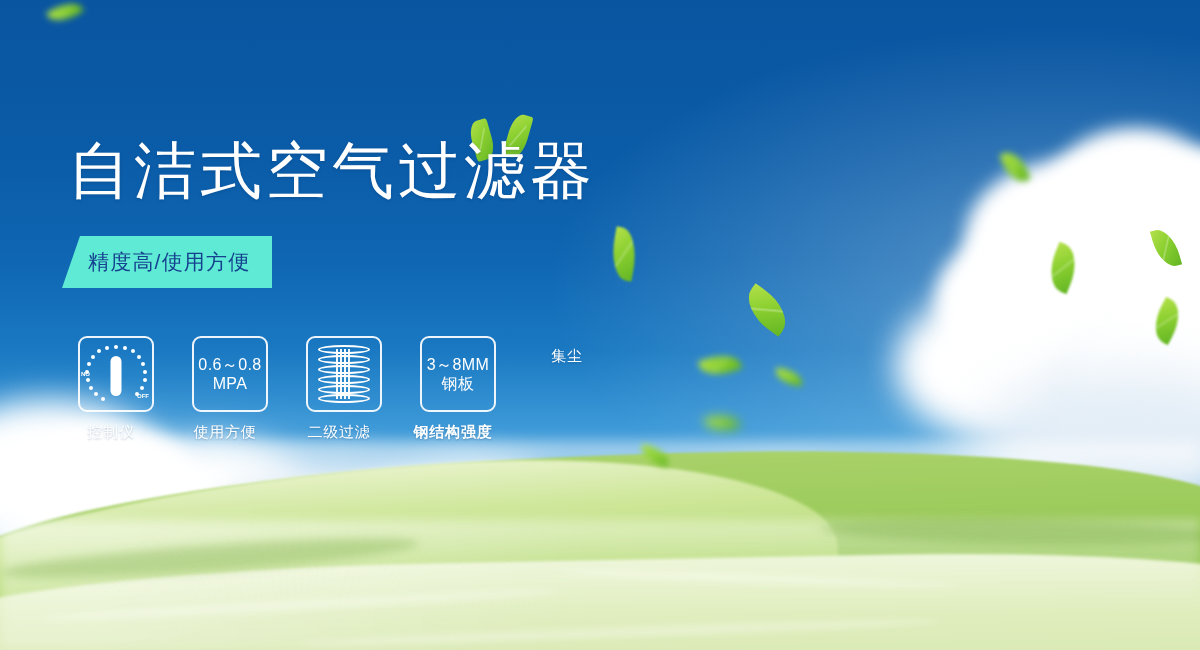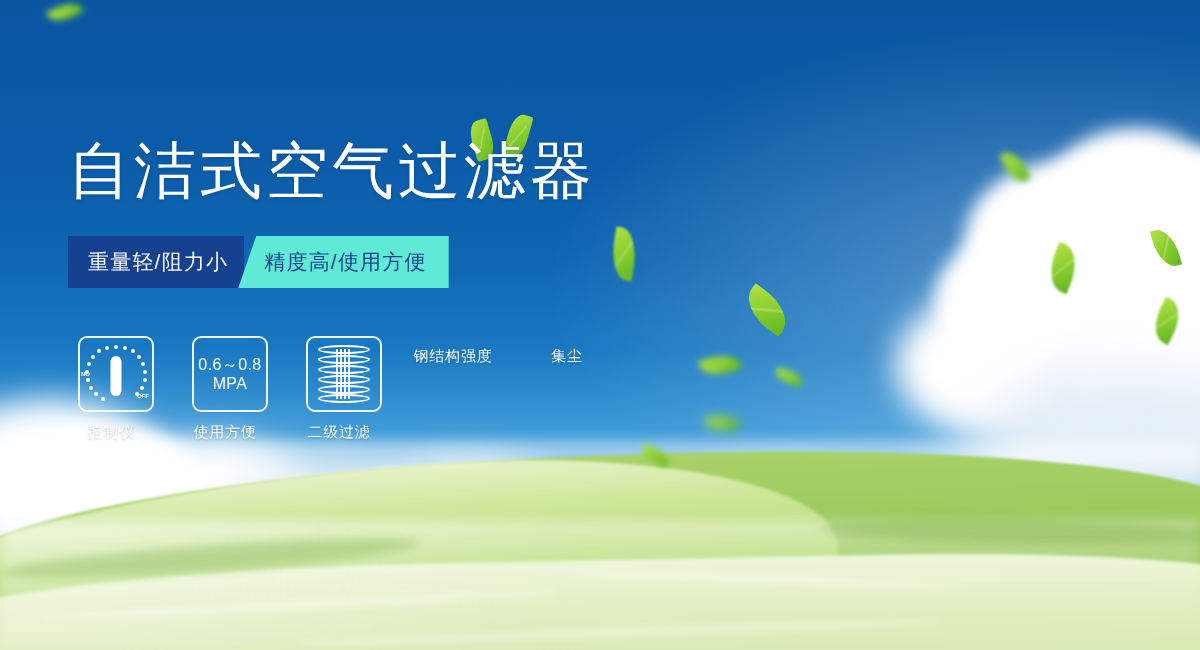--- a/index.html
+++ b/index.html
@@ -194,21 +194,21 @@
   }
   .feature-label {
     margin-top:11px;
     text-align:center;
     font-size:15px;
     color:#ffffff;
     letter-spacing:.8px;
     white-space:nowrap;
     text-shadow:0 1px 2px rgba(0,50,100,.28);
   }
-  .feature:nth-child(4) .feature-label { margin-left:-14px; margin-right:-14px; }
+  .feature:nth-child(4) .feature-label { margin-left:-14px; margin-right:-14px;font-weight:bold; }
 
   
   .gauge { position:relative; width:62px; height:62px; }
   .gauge-dot {
     position:absolute; width:4px; height:4px;
     border-radius:50%; background:#fff;
     left:29px; top:3px;
   }
   .gauge-bar {
     position:absolute; left:50%; top:13px;
@@ -374,21 +374,20 @@
         <span class="leaf-vein"></span>
       </div>
     <div class="leaf" style="left:36px; top:2px; width:20px; height:44px; transform:rotate(16deg);">
         <span class="leaf-vein"></span>
       </div>
   </div>
 
   <div id="title">自洁式空气过滤器</div>
 
   <div id="subtitle-bar">
-    <div class="sub-seg sub-dark">重量轻/阻力小</div>
     <div class="sub-seg sub-light">精度高/使用方便</div>
   </div>
 
   <div id="features">
 
     <div class="feature">
       <div class="feature-box">
         <div class="gauge">
           <div class="gauge-dot" style="left:29px; top:2px;"></div>
           <div class="gauge-dot" style="left:38px; top:3px;"></div>
@@ -435,20 +434,26 @@
           <div class="coil-ring" style="top:20px;"></div>
           <div class="coil-ring" style="top:30px;"></div>
           <div class="coil-ring" style="top:40px;"></div>
           <div class="coil-ring" style="top:49px;"></div>
         </div>
       </div>
       <div class="feature-label">二级过滤</div>
     </div>
 
     <div class="feature">
+      <div class="feature-box">
+        <div class="feature-text">
+          <div>3～8MM</div>
+          <div>钢板</div>
+        </div>
+      </div>
       <div class="feature-label">钢结构强度</div>
     </div>
 
     <div class="feature">
       <div class="feature-label">集尘</div>
     </div>
 
   </div>
 
 </div>

